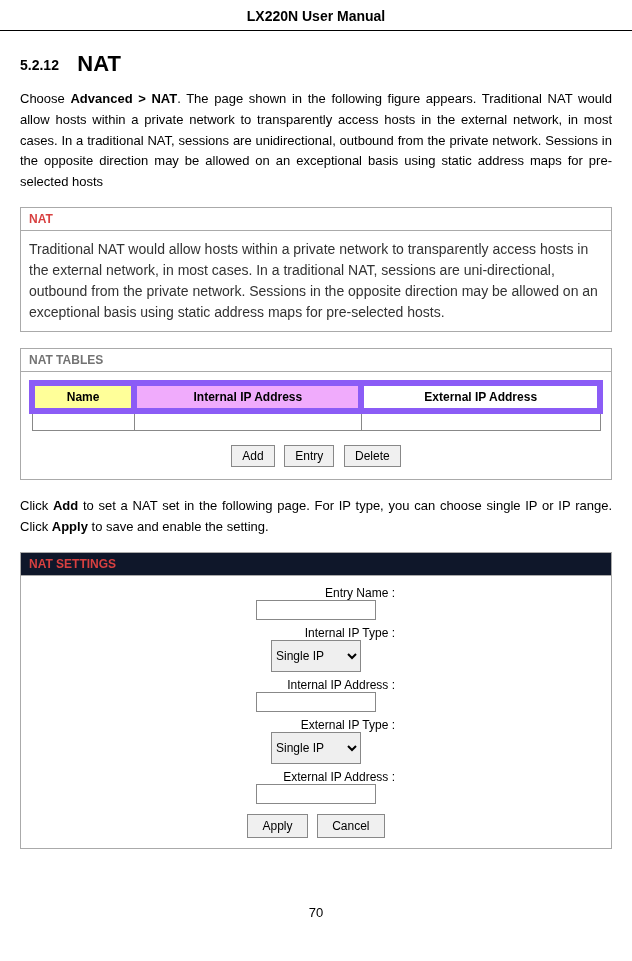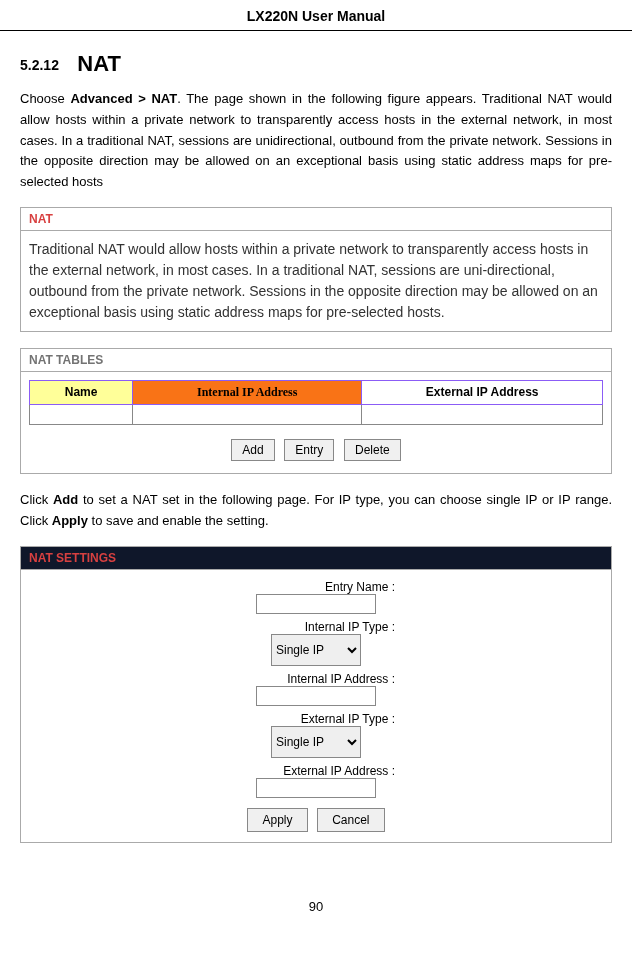--- a/index.html
+++ b/index.html
@@ -75,35 +75,34 @@
     }
     .tables-content {
       padding: 8px;
     }
     table.nat-table {
       width: 100%;
       border-collapse: collapse;
       margin-bottom: 8px;
     }
     table.nat-table th {
-      border: 1px solid #8b5cf6;
+      border: 6px solid #8b5cf6;
       background: #f0f0f0;
       padding: 4px 8px;
       font-size: 12px;
       font-weight: bold;
       text-align: center;
     }
     table.nat-table th.col-name {
       width: 18%;
       background: #ffff99;
     }
     table.nat-table th.col-internal {
       width: 40%;
-      background: #f97316;
-      font-family: Liberation Serif, serif;
+      background: #f0abfc;
     }
     table.nat-table th.col-external {
       width: 42%;
       background: #fff;
     }
     .table-buttons {
       text-align: center;
       padding: 6px 0 4px;
     }
     .table-buttons button {
@@ -308,14 +307,14 @@
         <button>Apply</button>
         <button>Cancel</button>
       </div>
 
     </div>
   </div>
 
 </div>
 
 <div class="page-footer">
-  <span>90</span>
+  <span>70</span>
 </div>
 
 </body></html>

